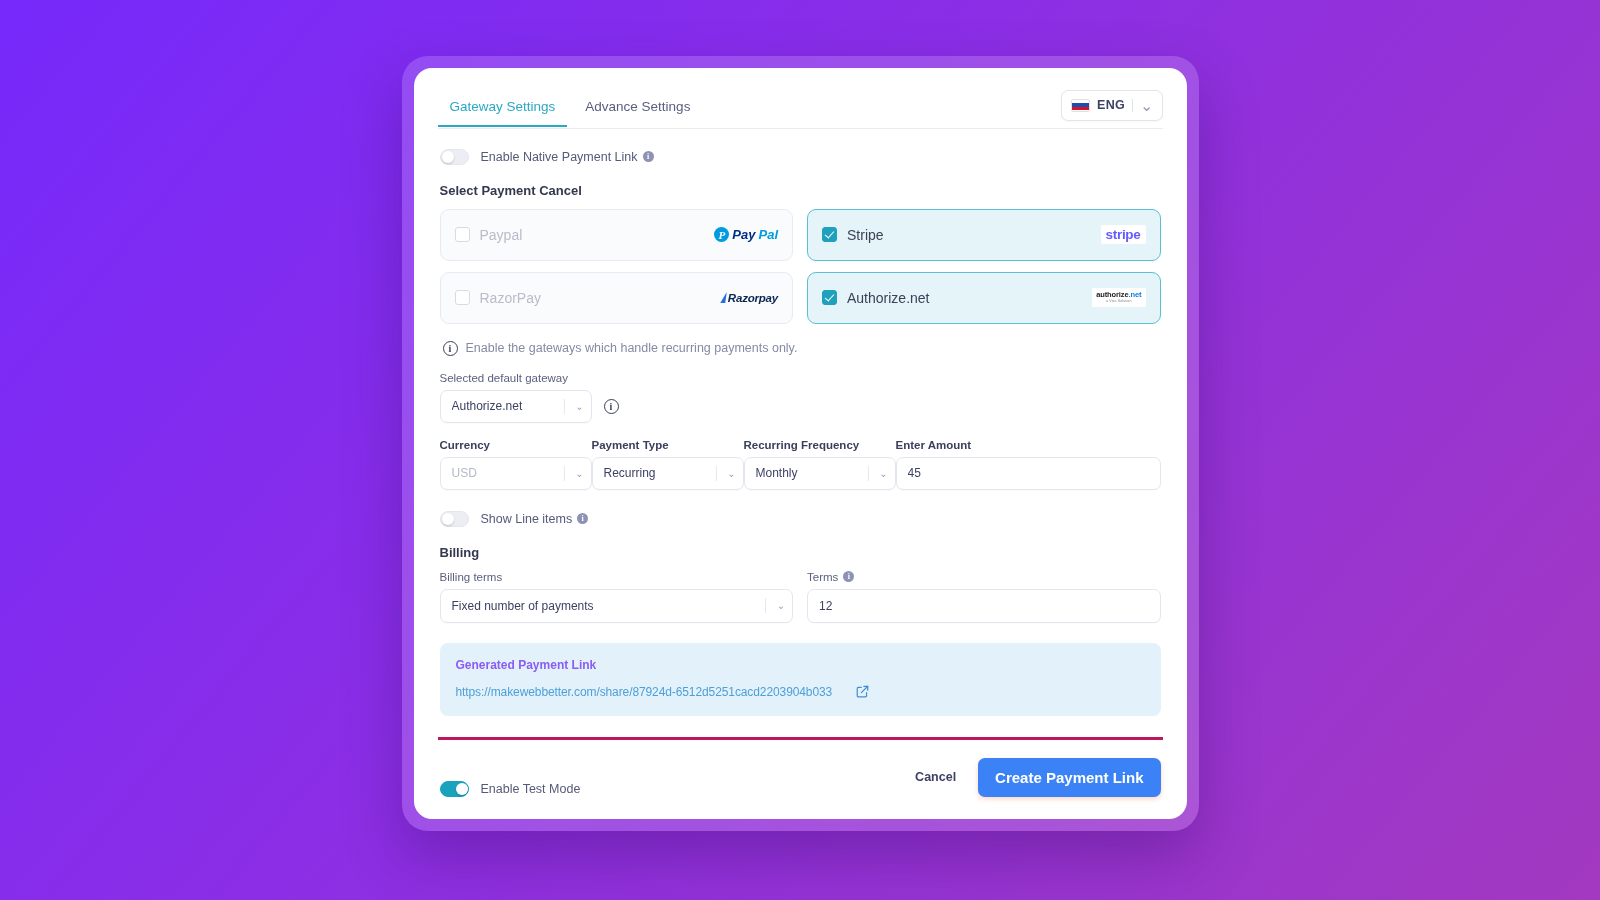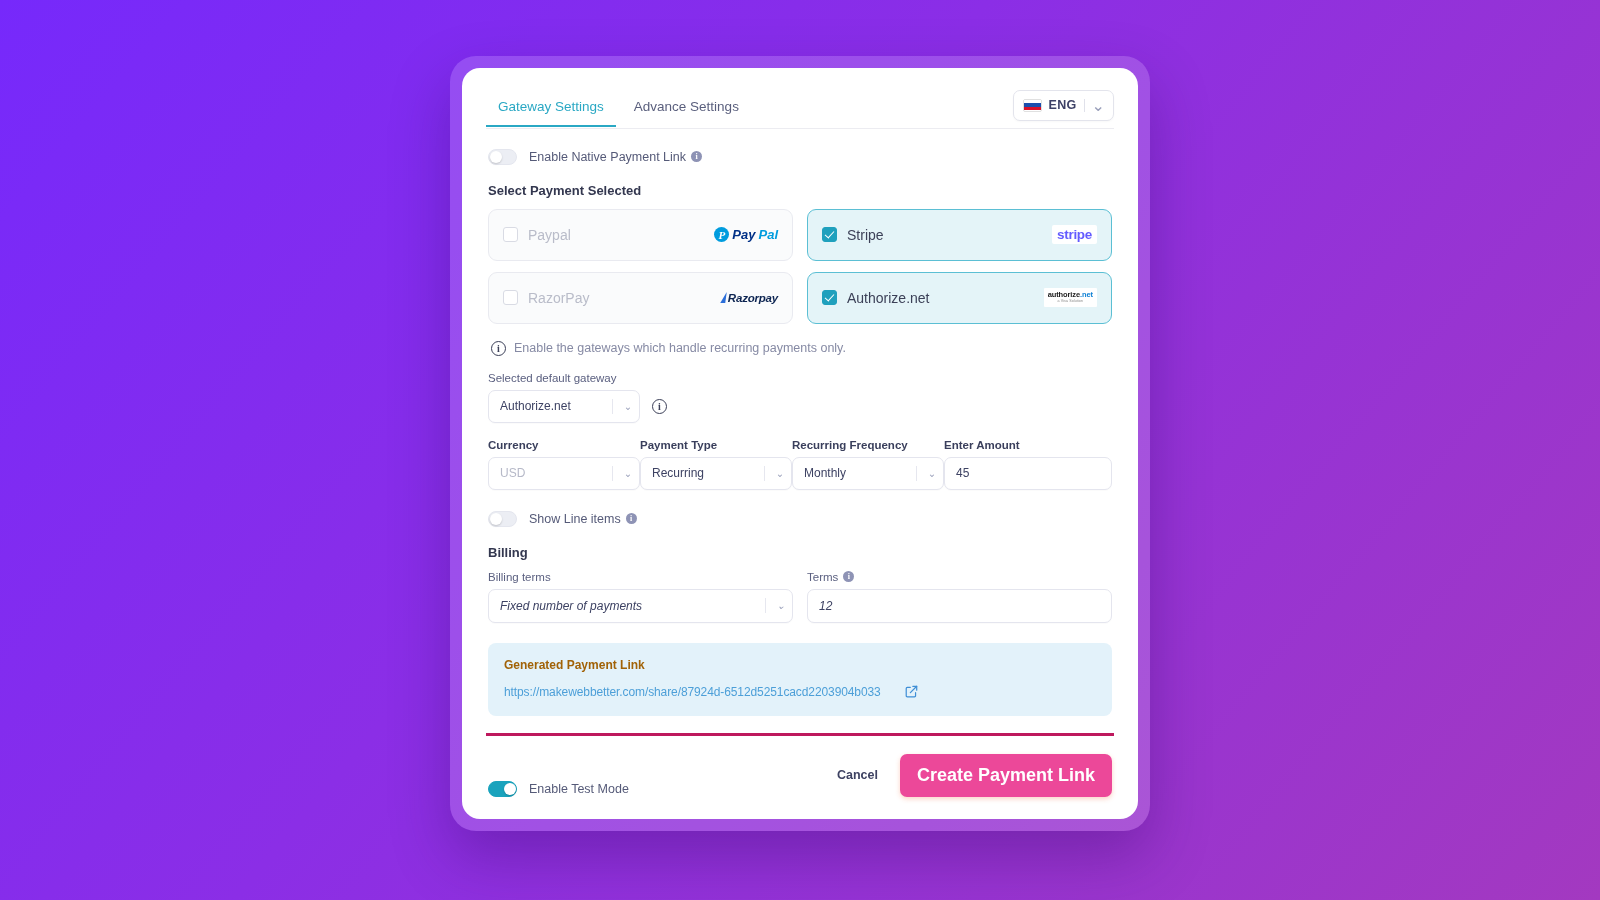--- a/index.html
+++ b/index.html
@@ -16,21 +16,21 @@
     background: linear-gradient(130deg, #7629FB 0%, #8B2EE6 42%, #A339C0 100%);
     border-radius: 22px;
     display: flex;
     align-items: center;
     justify-content: center;
     -webkit-font-smoothing: antialiased;
   }
 
   
   .dialog-frame {
-    width: 700px;
+    width: 797px;
     height: 775px;
     background: rgba(255,255,255,0.16);
     border-radius: 26px;
     padding: 12px;
     box-shadow: 0 26px 60px rgba(40, 0, 90, 0.30);
     position: relative;
     top: -7px;
   }
 
   .dialog {
@@ -332,33 +332,33 @@
     grid-template-columns: 152px 152px 152px 1fr;
     margin-top: 16px;
   }
 
   .billing-row {
     display: grid;
     grid-template-columns: 1fr 1fr;
     gap: 14px;
     margin-top: 0;
   }
-  .billing-row .control { height: 34px; font-style: italic; }
+  .billing-row .control { height: 34px; }
 
   
   .gen-box {
     margin-top: 20px;
     background: #e3f2fa;
     border-radius: 8px;
     padding: 15px 16px 17px 16px;
   }
   .gen-title {
     font-size: 12px;
     font-weight: bold;
-    color: #a16207;
+    color: #8b5cf6;
     margin-bottom: 13px;
   }
   .gen-link-row { display: flex; align-items: center; gap: 24px; }
   .gen-link {
     font-size: 12px;
     color: #4c9fd8;
     text-decoration: none;
     cursor: pointer;
     letter-spacing: -.1px;
   }
@@ -379,24 +379,24 @@
     background: none;
     border: none;
     font-size: 12.5px;
     font-weight: bold;
     color: #3e4262;
     cursor: pointer;
     font-family: inherit;
     padding: 8px 6px;
   }
   .btn-primary {
-    background: #ec4899;
+    background: #3b82f6;
     border: none;
     color: #fff;
-    font-size: 18px;
+    font-size: 15px;
     font-weight: bold;
     border-radius: 7px;
     padding: 11px 17px;
     cursor: pointer;
     font-family: inherit;
     box-shadow: 0 2px 5px rgba(245,120,79,0.32);
   }
 </style>
 </head>
 <body>
@@ -426,21 +426,21 @@
     <div class="toggle-row">
       <div class="toggle">
         <span class="knob"></span>
       </div>
       <span class="toggle-label">
         <span>Enable Native Payment Link</span>
         <span class="info-dot">i</span>
       </span>
     </div>
 
-    <div class="section-title">Select Payment Selected</div>
+    <div class="section-title">Select Payment Cancel</div>
 
     <div class="methods">
 
       <div class="method">
         <div class="method-left">
           <span class="cbox"></span>
           <span class="method-name">Paypal</span>
         </div>
         <div class="logo-paypal">
           <span class="pp-mark">P</span>

